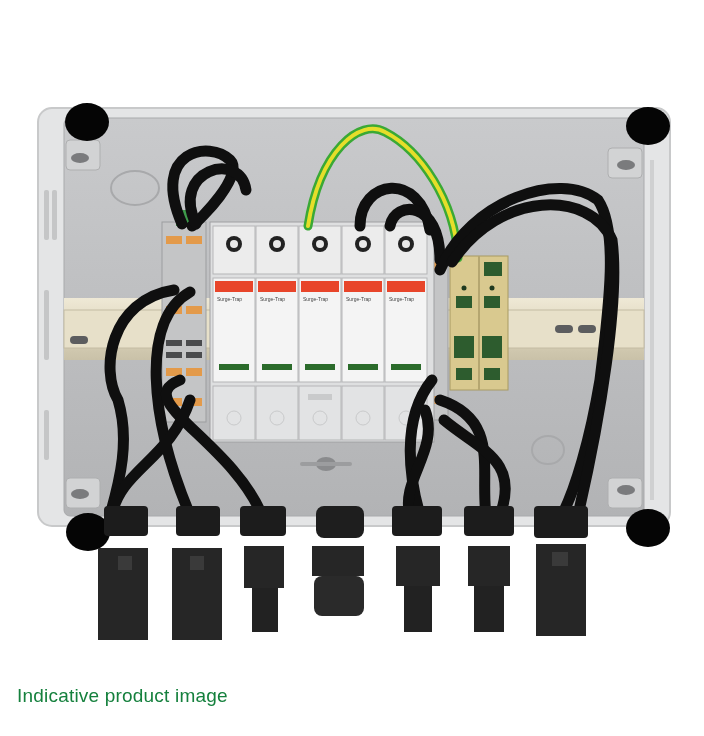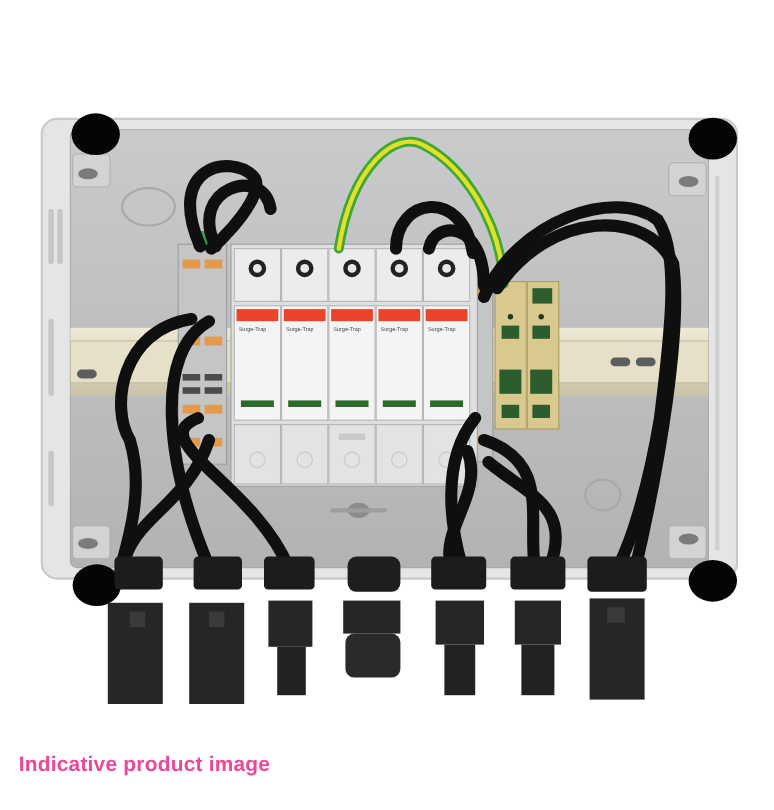--- a/index.html
+++ b/index.html
@@ -1,20 +1,20 @@
 <!DOCTYPE html>
 <html><head>
 <meta charset="utf-8">
 <style>
   html, body { margin: 0; padding: 0; background: #ffffff; }
   body { width: 704px; height: 736px; position: relative; overflow: hidden;
          font-family: "Liberation Sans", sans-serif; }
   #product-figure { position: absolute; left: 0; top: 0; width: 704px; height: 660px; }
   #caption { position: absolute; left: 17px; top: 685px; font-size: 19px;
-             color: #ec4899; letter-spacing: 0.2px; font-weight: 700; }
+             color: #15803d; letter-spacing: 0.2px; font-weight: 400; }
   .mod-name { font-size: 5px; fill: #444; }
 </style>
 </head>
 <body>
 
 <svg id="product-figure" viewBox="0 0 704 660" xmlns="http://www.w3.org/2000/svg">
   <defs>
     <linearGradient id="innerG" x1="0" y1="0" x2="0" y2="1">
       <stop offset="0" stop-color="#c9cacc"></stop>
       <stop offset="1" stop-color="#b2b3b5"></stop>

